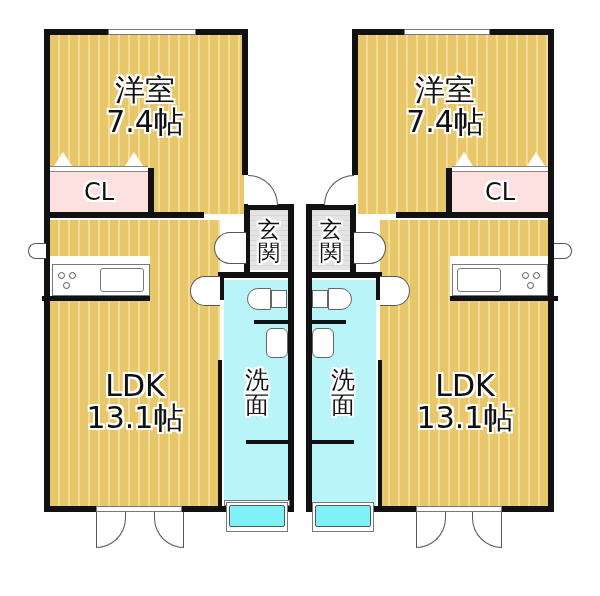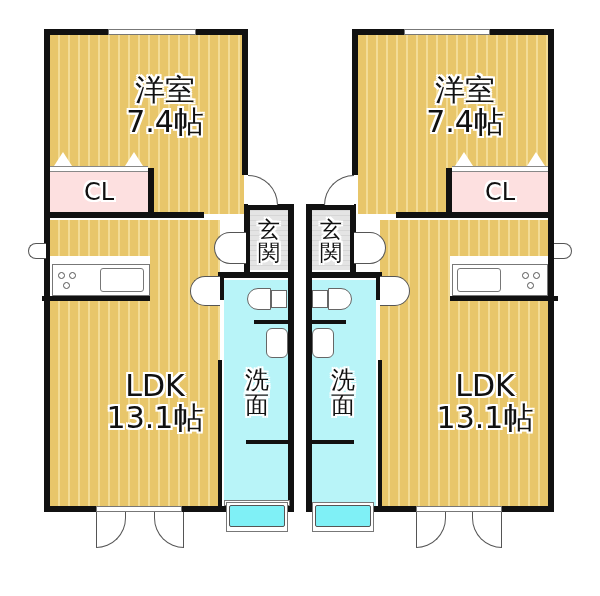--- a/index.html
+++ b/index.html
@@ -5,21 +5,21 @@
   html, body { margin: 0; padding: 0; background: #ffffff; }
   body { width: 600px; height: 596px; position: relative; overflow: hidden; font-family: "DejaVu Sans", sans-serif; }
   .abs { position: absolute; }
   .floor { background: repeating-linear-gradient(90deg, #e8c66a 0px, #e8c66a 8px, #f3dc96 8px, #f3dc96 10px); }
   .wet { background: #b8f4f8; }
   .cl { background: #fde0e0; }
   .genkan { background: repeating-linear-gradient(0deg, #e4e4e4 0 4px, #d6d6d6 4px 5px), #e0e0e0; }
   .wall { background: #111; }
   .lbl { position: absolute; color: #111; text-align: center; line-height: 1.05;
          text-shadow: -2px 0 #fff, 2px 0 #fff, 0 -2px #fff, 0 2px #fff, -2px -2px #fff, 2px 2px #fff, -2px 2px #fff, 2px -2px #fff; }
-  .big { font-size: 30px; margin-left: 20px; }
+  .big { font-size: 30px; }
   .mid { font-size: 24px; }
   .window { background: #fff; border: 1px solid #777; box-sizing: border-box; }
   .door-arc { border: 1px solid #555; background: #fff; box-sizing: border-box; }
   .counter { background: #fff; border: 1px solid #777; box-sizing: border-box; }
   .sink { border: 1px solid #777; border-radius: 3px; box-sizing: border-box; background: #fff; }
   .burner { width: 7px; height: 7px; border: 1px solid #555; border-radius: 50%; box-sizing: border-box; position: absolute; }
   .toilet { background: #fff; border: 1px solid #666; box-sizing: border-box; }
   .basin { background: #fff; border: 1px solid #666; border-radius: 6px; box-sizing: border-box; }
   .tub { background: #fff; border: 1px solid #777; box-sizing: border-box; }
   .tub-in { background: #7ff0f6; border: 1px solid #555; border-radius: 2px; box-sizing: border-box; position: absolute; }

